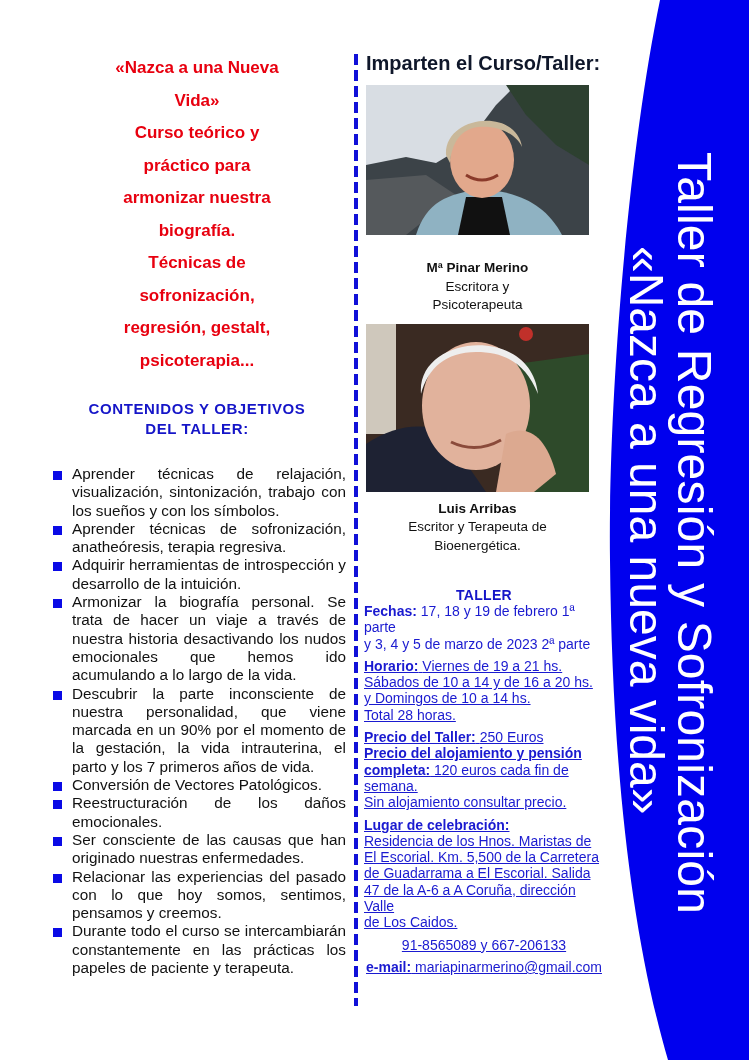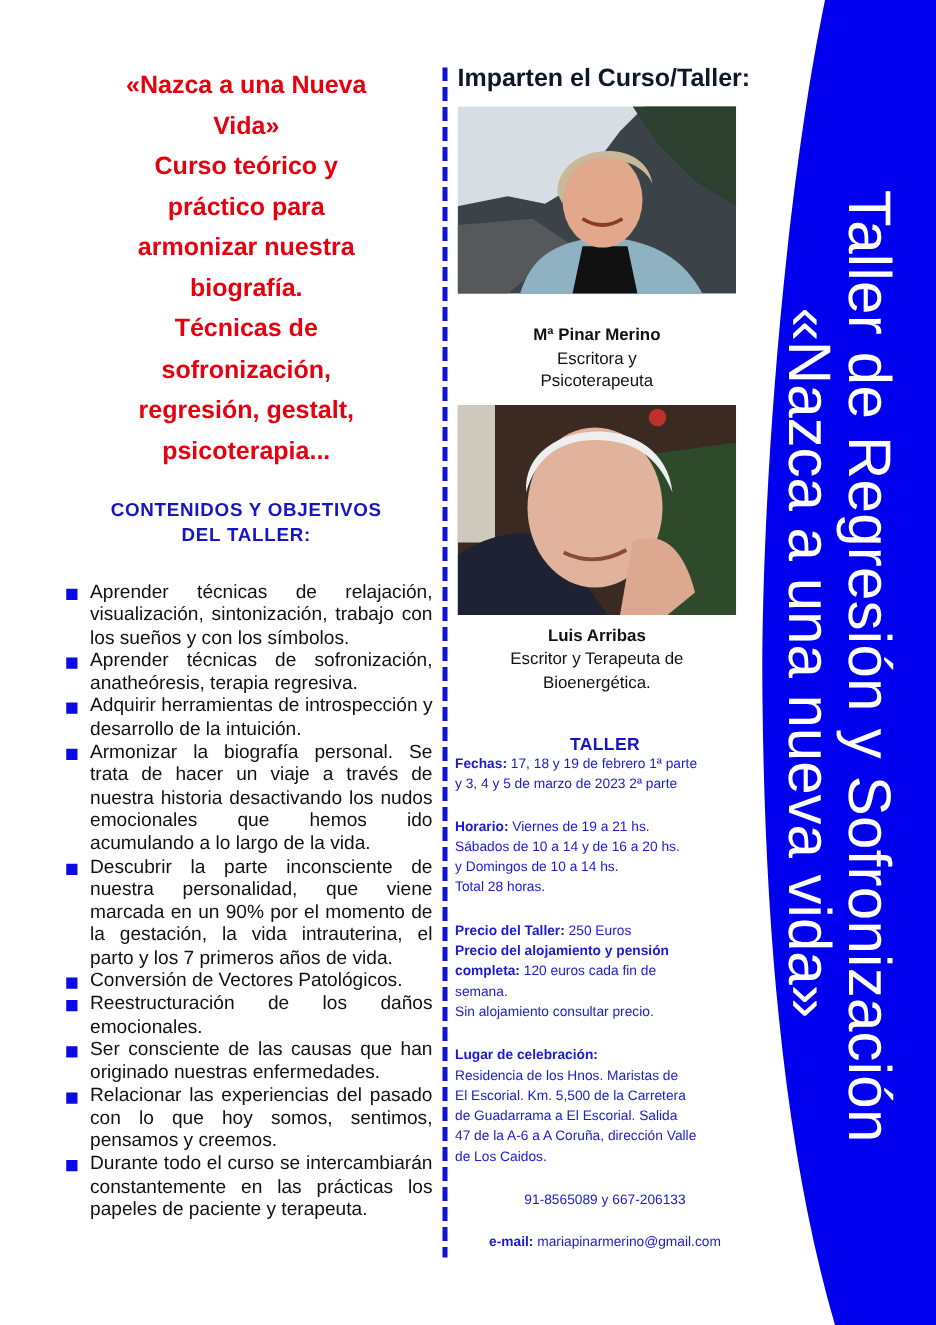--- a/index.html
+++ b/index.html
@@ -3,40 +3,40 @@
 <meta charset="utf-8">
 <style>
   html, body { margin:0; padding:0; }
   body { width:749px; height:1060px; position:relative; overflow:hidden; background:#ffffff; font-family:"Liberation Sans", sans-serif; }
   .band { position:absolute; left:0; top:0; width:749px; height:1060px; pointer-events:none; }
   .vtext { position:absolute; transform-origin:0 0; transform:rotate(90deg); white-space:nowrap; color:#ffffff; font-family:"Liberation Sans", sans-serif; }
   .vt1 { left:722px; top:152px; font-size:48px; letter-spacing:0.2px; }
   .vt2 { left:674px; top:246px; font-size:48px; }
 
   .left-col { position:absolute; left:48px; top:52px; width:298px; }
-  .red-title { color:#e8000f; font-weight:bold; text-align:center; font-size:20px; line-height:32.5px; margin:0; }
+  .red-title { color:#e8000f; font-weight:bold; text-align:center; font-size:17px; line-height:32.5px; margin:0; }
   .contents-head { color:#1515c8; font-weight:bold; text-align:center; font-size:15px; line-height:20px; letter-spacing:0.6px; margin:22px 0 26px 0; }
   .obj-list { list-style:none; margin:0; padding:0; }
   .obj-item { position:relative; padding-left:24px; font-size:15.3px; line-height:18.3px; color:#111111; text-align:justify; text-align-last:left; margin-bottom:0px; }
   .bullet { position:absolute; left:5px; top:6px; width:9px; height:9px; background:#0a0ae6; }
 
   .sep { position:absolute; left:354px; top:54px; width:4px; height:952px;
          background:repeating-linear-gradient(to bottom, #1010d8 0 11px, transparent 11px 16px); }
 
   .right-col { position:absolute; left:364px; top:52px; width:240px; }
   .imparten { color:#0f172a; font-weight:bold; font-size:20px; margin:0 0 10px 2px; white-space:nowrap; }
   .photo { width:223px; margin-left:2px; position:relative; overflow:hidden; }
   .photo1 { height:150px; }
   .photo2 { height:168px; }
   .person { text-align:center; font-size:13.5px; line-height:18.5px; color:#111; margin-left:2px; width:223px; }
   .person .pname { font-weight:bold; }
-  .info { color:#1a1ad0; font-size:11px; line-height:16.3px; }
+  .info { color:#1a1ad0; font-size:14px; line-height:16.3px; }
   .info b { font-weight:bold; }
   .taller-head { text-align:center; font-weight:bold; font-size:14px; color:#1515c8; margin-top:32px; width:240px; letter-spacing:0.3px; }
-  .block { margin-top:18px; }
+  .block { margin-top:6px;text-decoration:underline; }
   .center { text-align:center; }
 </style>
 </head>
 <body>
 
 <svg class="band" viewBox="0 0 749 1060" xmlns="http://www.w3.org/2000/svg">
   <path d="M660 0 C 625 170, 608 420, 610 560 C 612 760, 630 930, 668 1060 L 749 1060 L 749 0 Z" fill="#0000ee"></path>
 </svg>
 <div class="vtext vt1">Taller de Regresión y Sofronización</div>
 <div class="vtext vt2">«Nazca a una nueva vida»</div>

